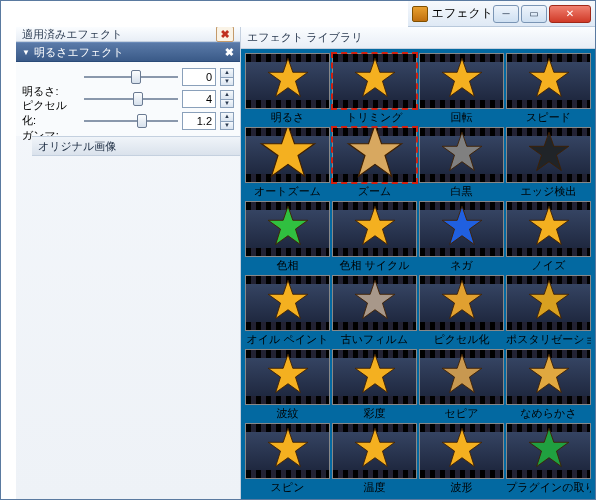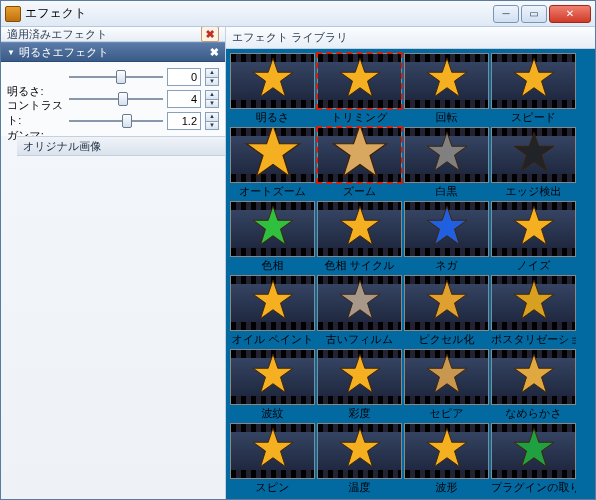--- a/index.html
+++ b/index.html
@@ -1,17 +1,17 @@
 <!DOCTYPE html>
 <html><head>
 <meta charset="utf-8">
 <style>
 * { box-sizing: border-box; margin: 0; padding: 0; font-family: "Meiryo", "MS PGothic", sans-serif; font-size: 11px; }
 body { background: #fff; width: 596px; height: 500px; overflow: hidden; }
-.window { width: 596px; height: 500px; border: 1px solid #5a7aa0; background: #fff; display: flex; flex-direction: column; }
+.window { width: 596px; height: 500px; border: 1px solid #5a7aa0; background: #fff; display: flex; flex-direction: column; align-items: flex-end; }
 .titlebar { height: 26px; background: linear-gradient(#f6f9fc, #dfe9f5); border-bottom: 1px solid #b8c8db; display: flex; align-items: center; padding: 0 4px; }
 .titlebar .app-icon { width: 16px; height: 16px; background: linear-gradient(#e8a030,#c07010); border: 1px solid #805000; border-radius: 2px; margin-right: 4px; position: relative; }
 .titlebar .title { flex: 1; color: #000; font-size: 12px; }
 .win-btns { display: flex; gap: 2px; }
 .win-btn { width: 26px; height: 18px; border: 1px solid #7a95b5; border-radius: 3px; background: linear-gradient(#eef4fb,#cfe0f2); display: flex; align-items: center; justify-content: center; color: #2a3a50; font-size: 10px; }
 .win-btn.close { background: linear-gradient(#f08070,#d03a28); border-color: #a02818; color: #fff; width: 42px; }
 .body-row { display: flex; flex: 1; overflow: hidden; }
 .left-panel { width: 225px; background: linear-gradient(#f4f7fb,#eef2f7); border-right: 1px solid #c4d0df; display: flex; flex-direction: column; }
 .applied-hdr { height: 15px; background: linear-gradient(#fbfdff,#e8eef6); border-bottom: 1px solid #c4d0df; display: flex; align-items: center; padding: 0 6px; color: #2a3a50; }
 .applied-hdr .lbl { flex: 1; }
@@ -81,21 +81,21 @@
               <div class="track"></div>
               <div class="thumb" style="left:50%"></div>
             </div>
             <div class="num">0</div>
             <div class="spin">
               <div>▲</div>
               <div>▼</div>
             </div>
           </div>
           <div class="prop-row">
-            <span class="pl">コントラスト:</span>
+            <span class="pl">ピクセル化:</span>
             <div class="slider">
               <div class="track"></div>
               <div class="thumb" style="left:52%"></div>
             </div>
             <div class="num">4</div>
             <div class="spin">
               <div>▲</div>
               <div>▼</div>
             </div>
           </div>

